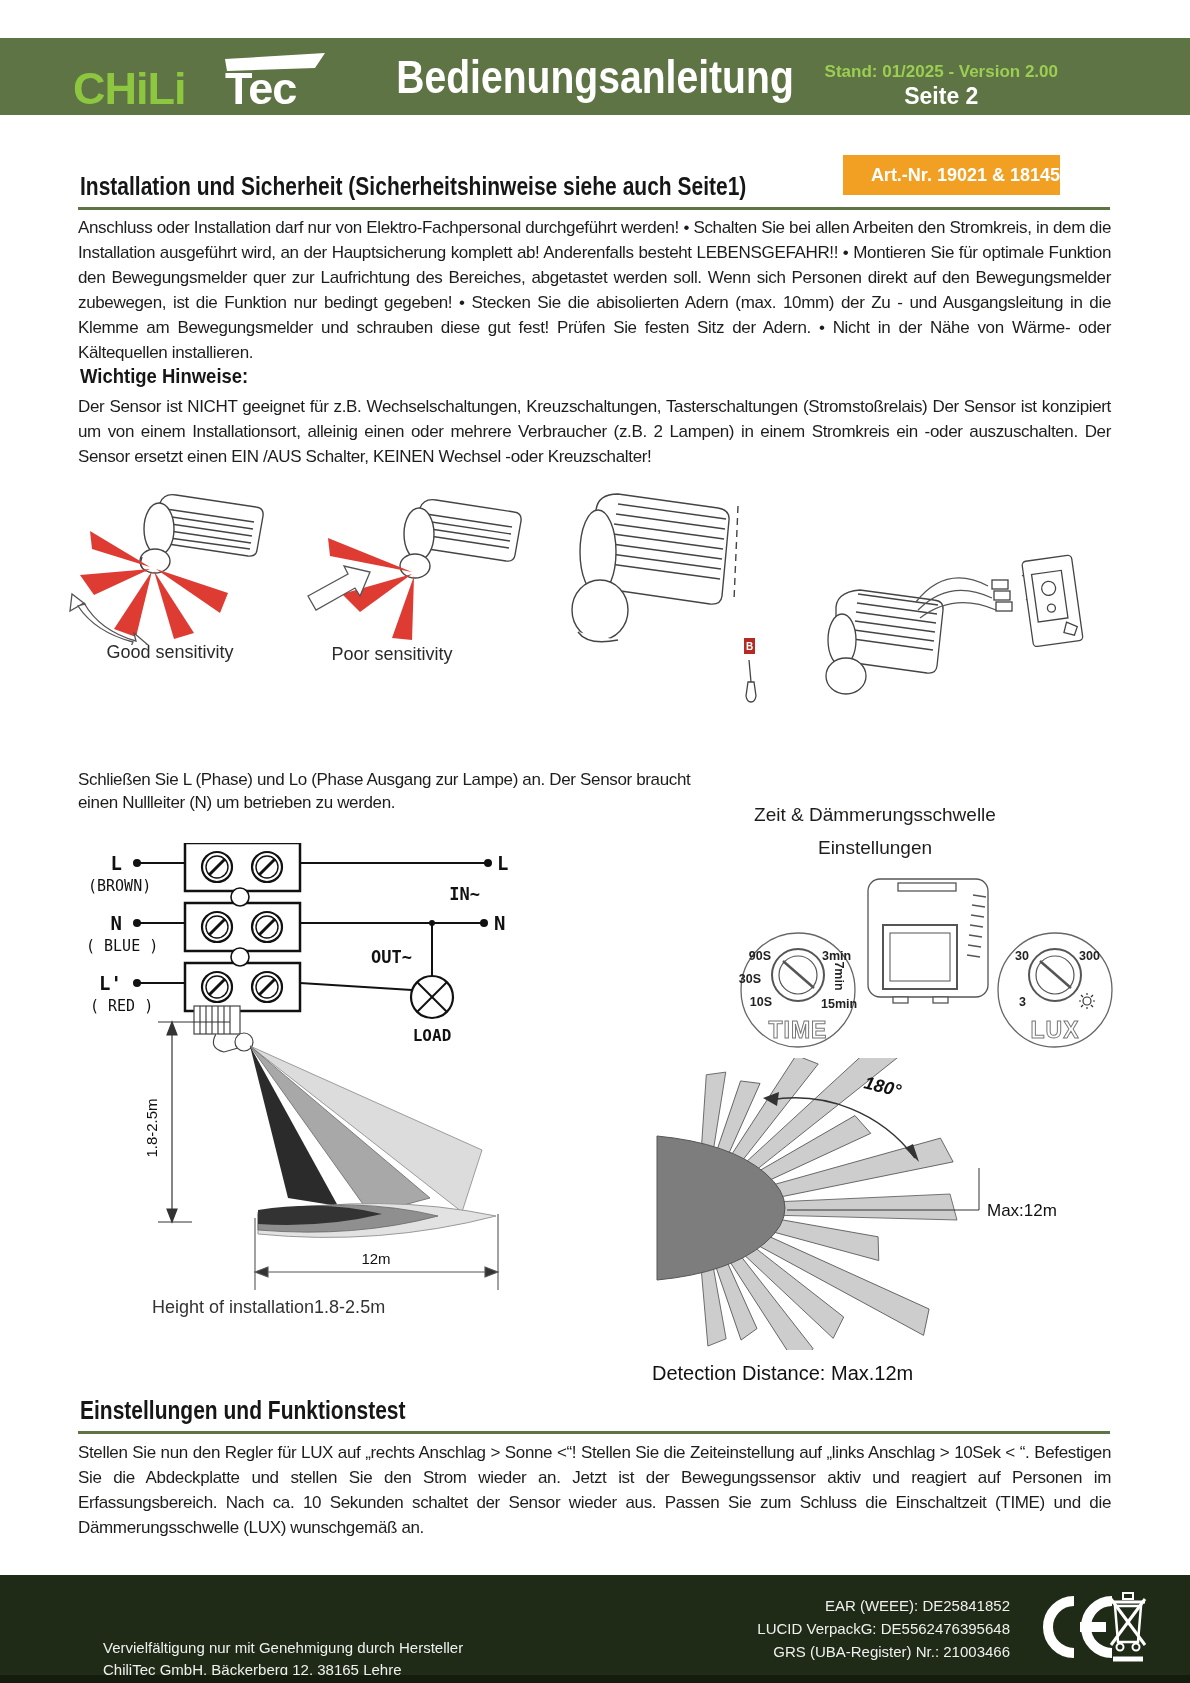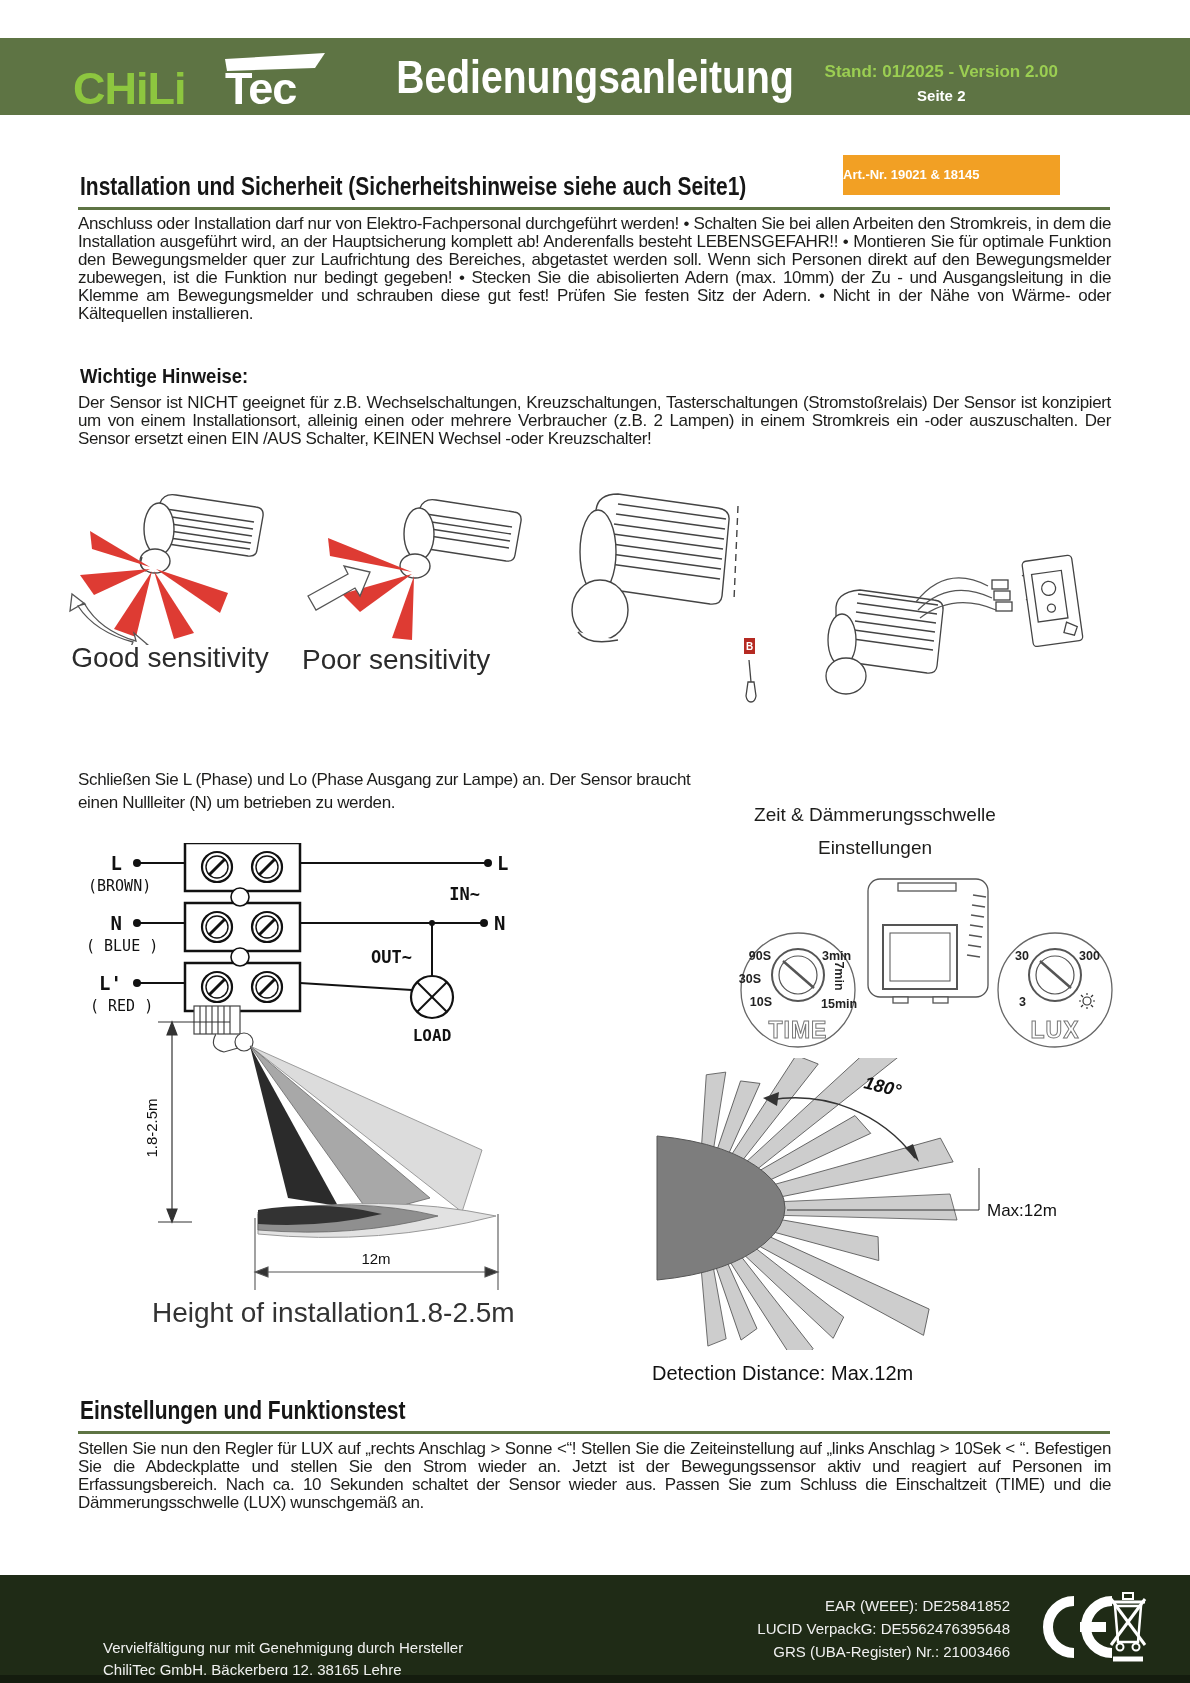--- a/index.html
+++ b/index.html
@@ -6,34 +6,34 @@
   .page{position:relative;width:1190px;height:1683px;background:#ffffff;overflow:hidden;
         font-family:"Liberation Sans",sans-serif;color:#1d1d1b;}
   .abs{position:absolute;}
 
   
   .band{position:absolute;left:0;top:38px;width:1190px;height:77px;background:#5E7444;}
   .doc-title{position:absolute;left:50%;top:12px;transform:translateX(-50%) scaleX(.85);
              transform-origin:center;font-size:46px;font-weight:bold;color:#ffffff;white-space:nowrap;}
   .band-meta{position:absolute;right:132px;top:22px;text-align:center;line-height:24px;}
   .band-meta .stand{color:#9BCE52;font-weight:bold;font-size:17px;}
-  .band-meta .seite{color:#ffffff;font-weight:bold;font-size:15px;}
+  .band-meta .seite{color:#ffffff;font-weight:bold;font-size:23px;}
 
   
   .badge{position:absolute;left:843px;top:155px;width:217px;height:40px;background:#F2A024;
-         color:#fff;font-weight:bold;font-size:13px;text-align:left;line-height:40px;white-space:nowrap;}
+         color:#fff;font-weight:bold;font-size:18px;text-align:right;line-height:40px;white-space:nowrap;}
 
   .h1{position:absolute;font-size:25px;font-weight:bold;color:#161616;white-space:nowrap;
       transform:scaleX(.84);transform-origin:0 50%;}
   .h2{position:absolute;font-size:21px;font-weight:bold;color:#161616;white-space:nowrap;
       transform:scaleX(.88);transform-origin:0 50%;}
   .rule{position:absolute;width:1032px;height:2px;border-top:3px solid #5E7444;}
-  .para{position:absolute;width:1033px;font-size:17px;line-height:18px;letter-spacing:-0.35px;
+  .para{position:absolute;width:1033px;font-size:17px;line-height:25px;letter-spacing:-0.35px;
         text-align:justify;color:#1d1d1b;}
-  .figcap-en{position:absolute;font-size:28px;color:#2b2b2b;white-space:nowrap;}
+  .figcap-en{position:absolute;font-size:18px;color:#2b2b2b;white-space:nowrap;}
 
   .settings-label{position:absolute;left:735px;top:798px;width:280px;text-align:center;
                   font-size:19px;line-height:33px;color:#1d1d1b;}
 
   svg{display:block;font-family:"Liberation Sans",sans-serif;}
   .mono{font-family:"DejaVu Sans Mono",monospace;}
 
   
   .footer{position:absolute;left:0;top:1575px;width:1190px;height:108px;background:#1F2B16;}
   .footer-strip{position:absolute;left:0;top:1675px;width:1190px;height:8px;background:#141C0E;}

